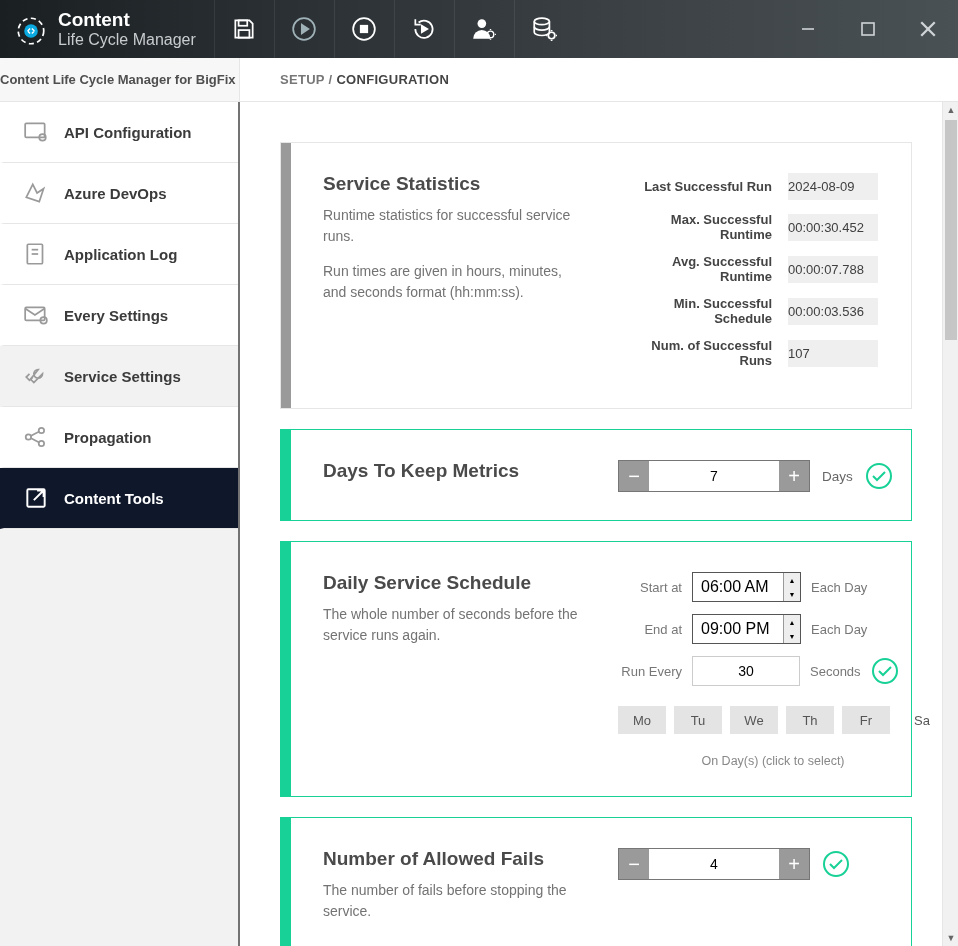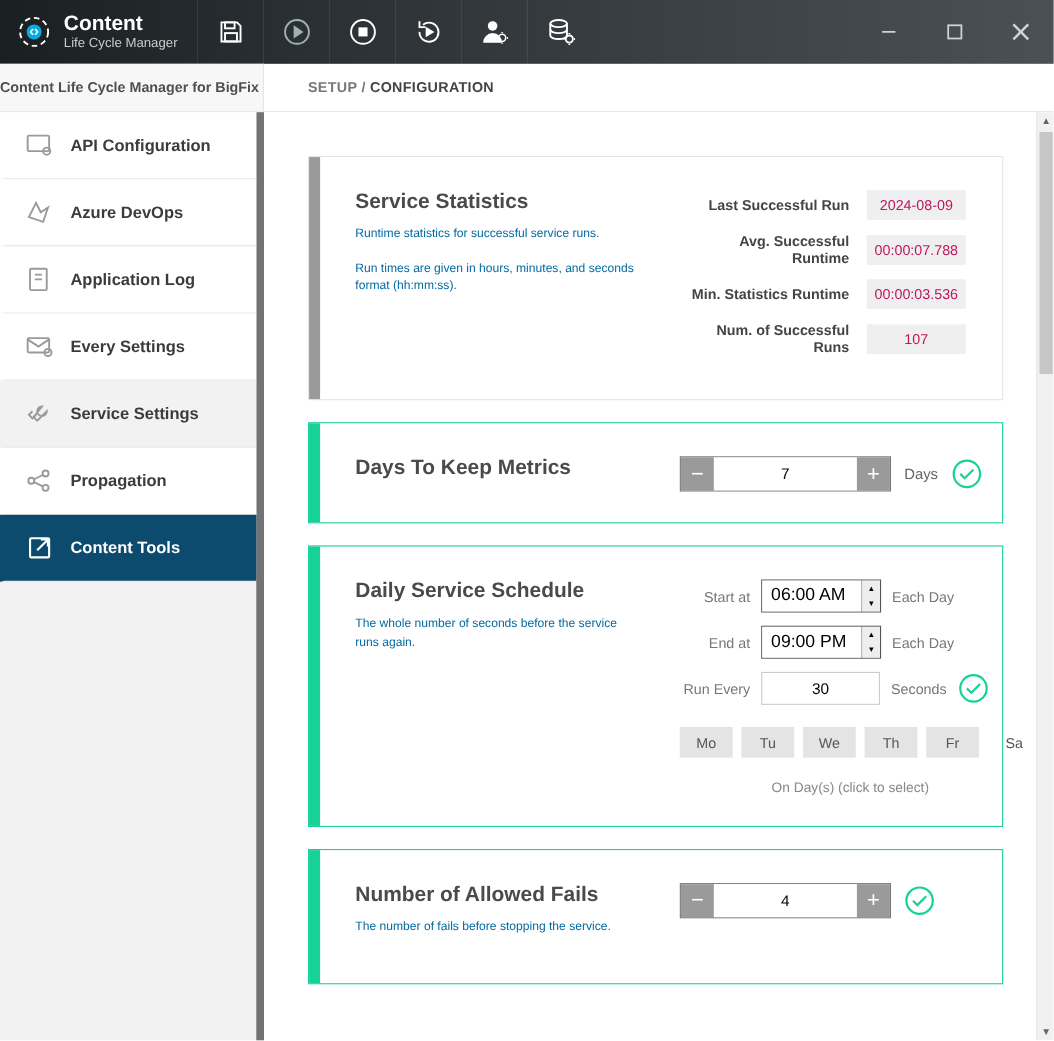--- a/index.html
+++ b/index.html
@@ -4,64 +4,64 @@
 <style>
   * { box-sizing: border-box; margin: 0; padding: 0; font-family: "Segoe UI", Arial, sans-serif; }
   body { width: 958px; height: 946px; background: #fff; overflow: hidden; position: relative; }
 
   
   .titlebar { height: 58px; background: linear-gradient(90deg,#1a1f22 0,#2b3034 30%,#4a5155 100%); display:flex; align-items:center; color:#fff; }
   .logo-wrap { display:flex; align-items:flex-end; padding:0 18px 0 14px; gap:10px; }
   .logo-icon { width:34px; height:34px; }
   .logo-text { display:flex; flex-direction:column; line-height:1.1; }
   .logo-text .t1 { font-size:19px; font-weight:600; }
-  .logo-text .t2 { font-size:12px; color:#c8cccf; }
+  .logo-text .t2 { font-size:16px; color:#c8cccf; }
   .toolbar { display:flex; height:100%; }
   .toolbar button { width:60px; height:100%; background:transparent; border:none; border-left:1px solid rgba(255,255,255,.08); display:flex; align-items:center; justify-content:center; cursor:pointer; }
   .spacer { flex:1; }
   .wincontrols { display:flex; height:100%; }
   .wincontrols button { width:60px; height:100%; background:transparent; border:none; display:flex; align-items:center; justify-content:center; cursor:pointer; }
 
   
   .subheader { height:44px; display:flex; align-items:center; border-bottom:1px solid #e6e6e6; }
   .subheader .product { width:240px; padding:0 0; font-size:13px; font-weight:700; color:#4f4f4f; background:#f7f7f7; height:100%; display:flex; align-items:center; border-right:1px solid #e6e6e6; }
   .breadcrumb { padding:0 40px; font-size:13px; color:#777; font-weight:700; letter-spacing:.3px; }
   .breadcrumb .active { color:#444; }
 
   
   .main { display:flex; height:calc(100% - 102px); }
-  .sidebar { width:240px; background:#f2f2f2; border-right:7px solid #737373; }
+  .sidebar { width:240px; background:#f2f2f2; border-right:2px solid #737373; }
   .nav-item { height:61px; display:flex; align-items:center; gap:14px; padding:0 18px; font-size:15px; color:#3b3b3b; font-weight:600; border-bottom:1px solid #e6e6e6; cursor:pointer; background:#fff; border-left:4px solid transparent; }
   .nav-item .nicon { width:28px; height:28px; display:flex; align-items:center; justify-content:center; color:#9a9a9a; }
   .nav-item.active { background:#f2f2f2; }
-  .nav-item.dark { background:#0c4a6e; color:#fff; }
+  .nav-item.dark { background:#0f172a; color:#fff; }
   .nav-item.dark .nicon { color:#fff; }
 
   
   .content { flex:1; position:relative; overflow:hidden; background:#fff; }
   .scroll { position:absolute; top:0; left:0; right:16px; bottom:0; overflow-y:auto; padding:40px 30px 20px 40px; }
   .scrollbar-track { position:absolute; right:0; top:0; bottom:0; width:16px; background:#f1f1f1; border-left:1px solid #e6e6e6; }
   .scrollbar-arrow { position:absolute; left:0; width:16px; height:16px; display:flex; align-items:center; justify-content:center; font-size:9px; color:#666; }
   .scrollbar-arrow.up { top:0; }
   .scrollbar-arrow.down { bottom:0; }
   .scrollbar-thumb { position:absolute; left:2px; width:12px; top:18px; height:220px; background:#c6c6c6; border-radius:0; }
 
   .card { background:#fff; border:1px solid #e6e6e6; margin-bottom:20px; position:relative; padding:30px 30px 28px 42px; }
   .card .accent { position:absolute; left:0; top:0; bottom:0; width:10px; background:#9a9a9a; }
   .card.green .accent { background:#17d196; }
   .card.green { border-color:#17d196; }
   .card-head { display:flex; gap:40px; }
   .card-info { flex:0 0 255px; }
   .card-title { font-size:19px; font-weight:700; color:#4a4a4a; margin-bottom:10px; }
-  .card-desc { font-size:11px; color:#0369a1; line-height:1.5; margin-bottom:14px; }
+  .card-desc { font-size:14px; color:#737373; line-height:1.5; margin-bottom:14px; }
   .card-body { flex:1; }
 
   .stat-row { display:flex; align-items:center; margin-bottom:12px; }
   .stat-label { width:170px; font-size:13px; font-weight:700; color:#444; text-align:right; padding-right:16px; }
-  .stat-value { background:#efefef; font-size:13px; color:#be185d; padding:6px 0; width:90px; text-align:center; }
+  .stat-value { background:#efefef; font-size:13px; color:#404040; padding:6px 0; width:90px; }
 
   .stepper { display:flex; align-items:center; gap:12px; }
   .stepper-box { display:flex; border:1px solid #767676; }
   .stepper-btn { width:30px; height:30px; background:#9a9a9a; color:#fff; border:none; font-size:20px; cursor:pointer; display:flex; align-items:center; justify-content:center; }
   .stepper-input { width:130px; border:none; text-align:center; font-size:14px; outline:none; }
   .unit { font-size:13.5px; color:#666; }
   .check-circle { width:28px; height:28px; }
 
   .sched { display:flex; flex-direction:column; gap:12px; }
   .sched-row { display:flex; align-items:center; gap:10px; }
@@ -254,25 +254,29 @@
             <div class="card-title">Service Statistics</div>
             <div class="card-desc">Runtime statistics for successful service runs.</div>
             <div class="card-desc">Run times are given in hours, minutes, and seconds format (hh:mm:ss).</div>
           </div>
           <div class="card-body">
             <div class="stat-row">
                 <div class="stat-label">Last Successful Run</div>
                 <div class="stat-value">2024-08-09</div>
               </div>
             <div class="stat-row">
+                <div class="stat-label">Max. Successful Runtime</div>
+                <div class="stat-value">00:00:30.452</div>
+              </div>
+            <div class="stat-row">
                 <div class="stat-label">Avg. Successful Runtime</div>
                 <div class="stat-value">00:00:07.788</div>
               </div>
             <div class="stat-row">
-                <div class="stat-label">Min. Statistics Runtime</div>
+                <div class="stat-label">Min. Successful Schedule</div>
                 <div class="stat-value">00:00:03.536</div>
               </div>
             <div class="stat-row">
                 <div class="stat-label">Num. of Successful Runs</div>
                 <div class="stat-value">107</div>
               </div>
           </div>
         </div>
       </div>
 

